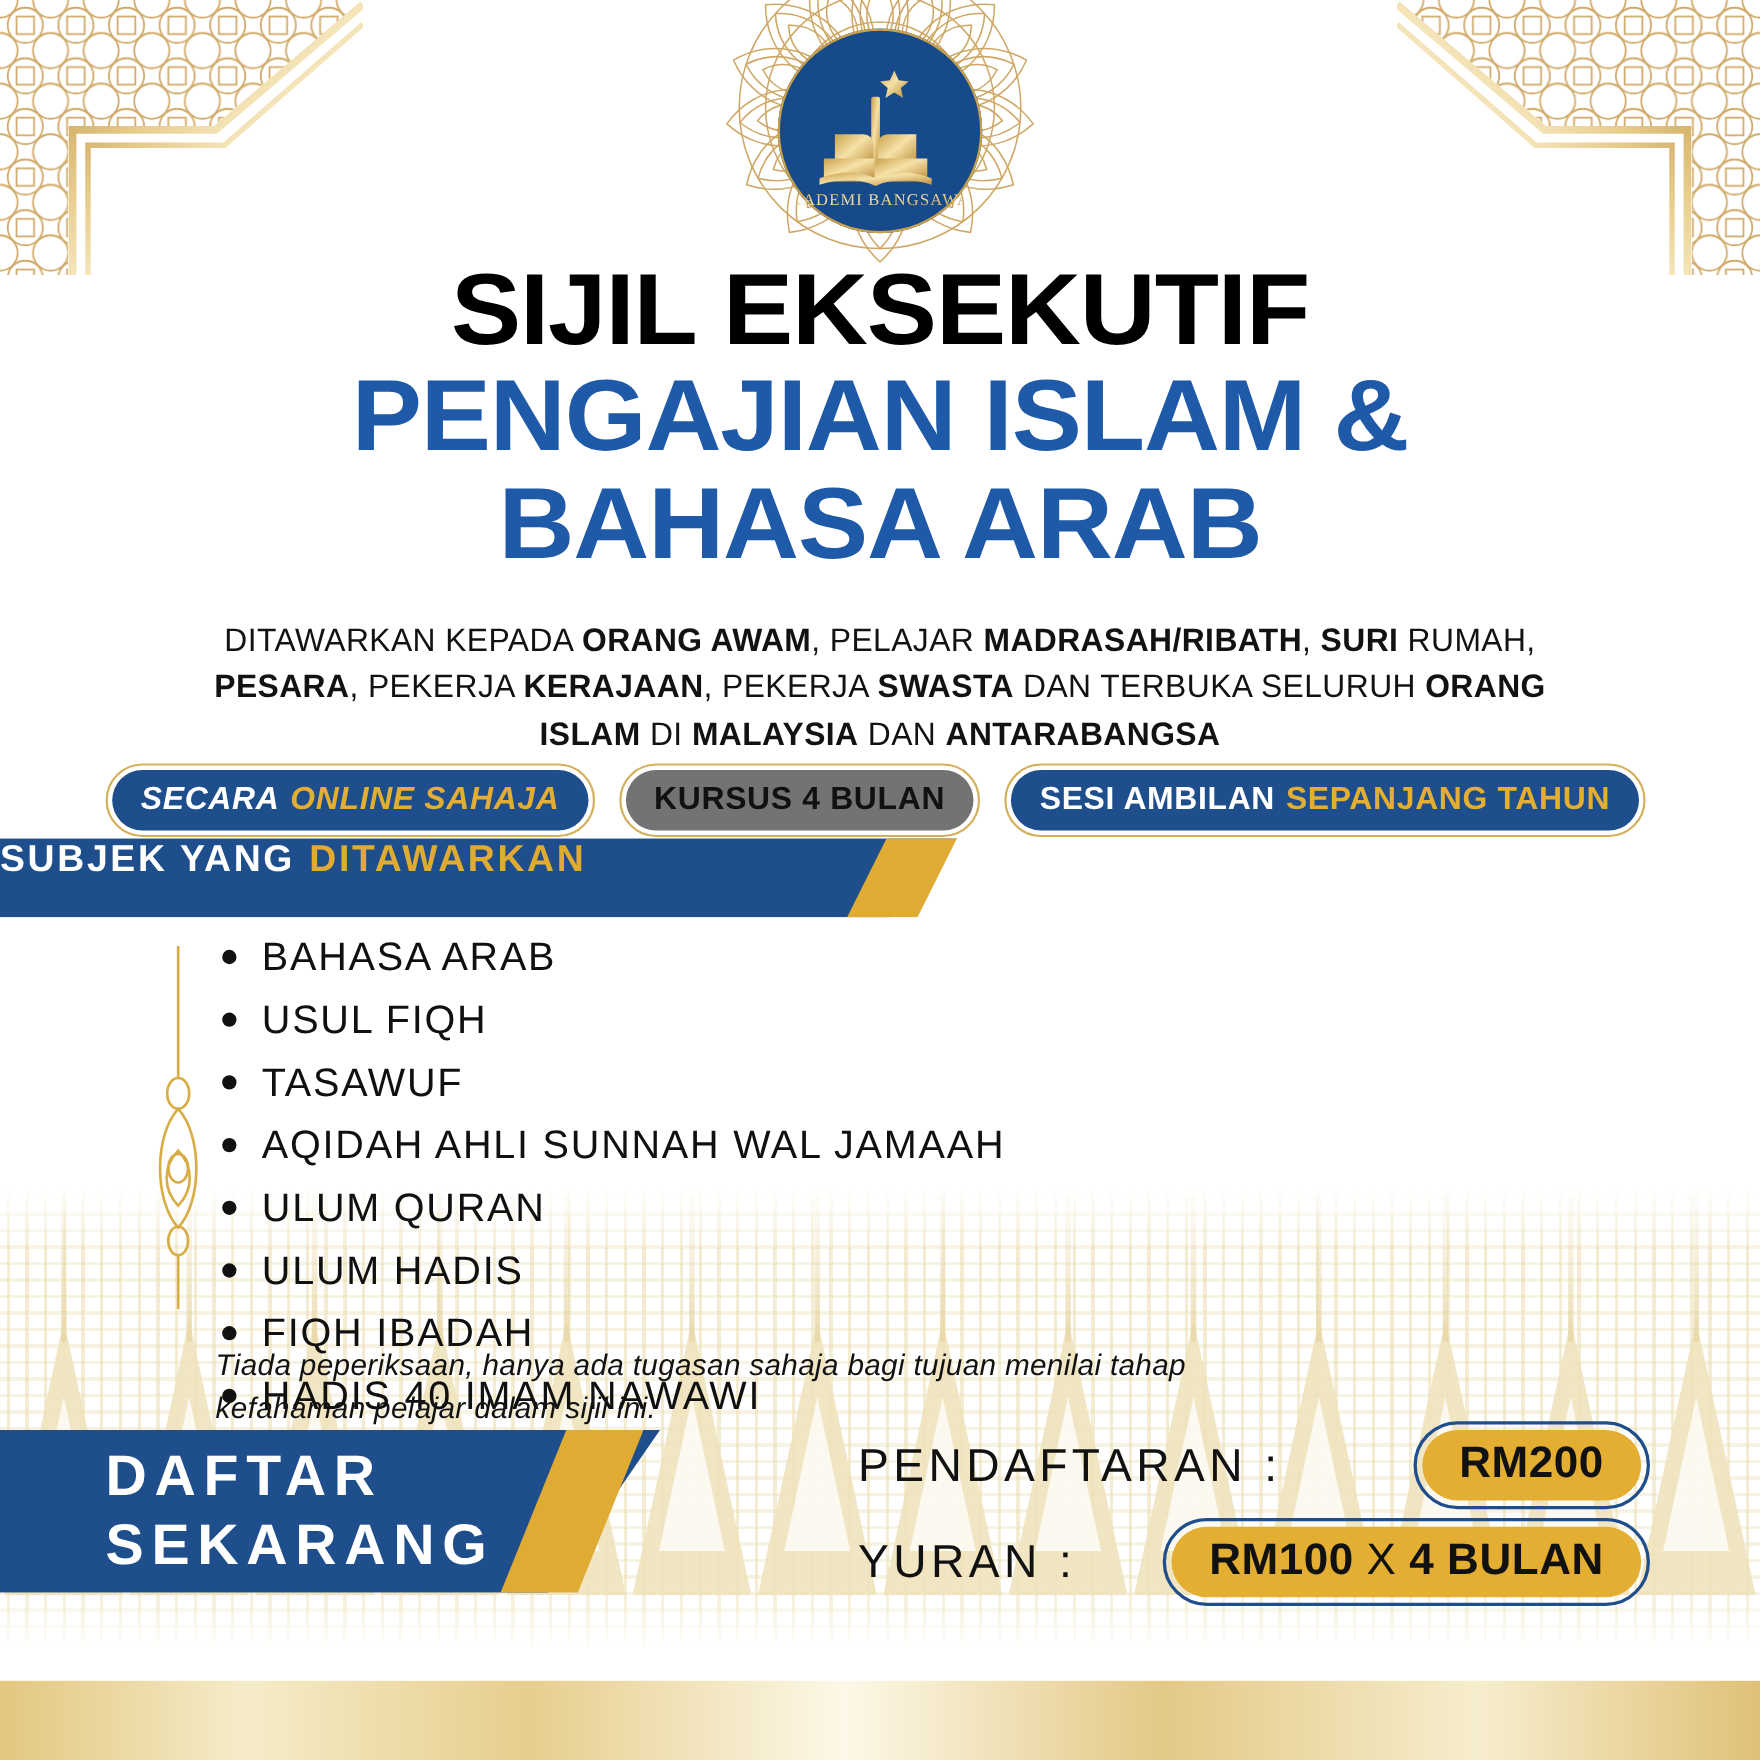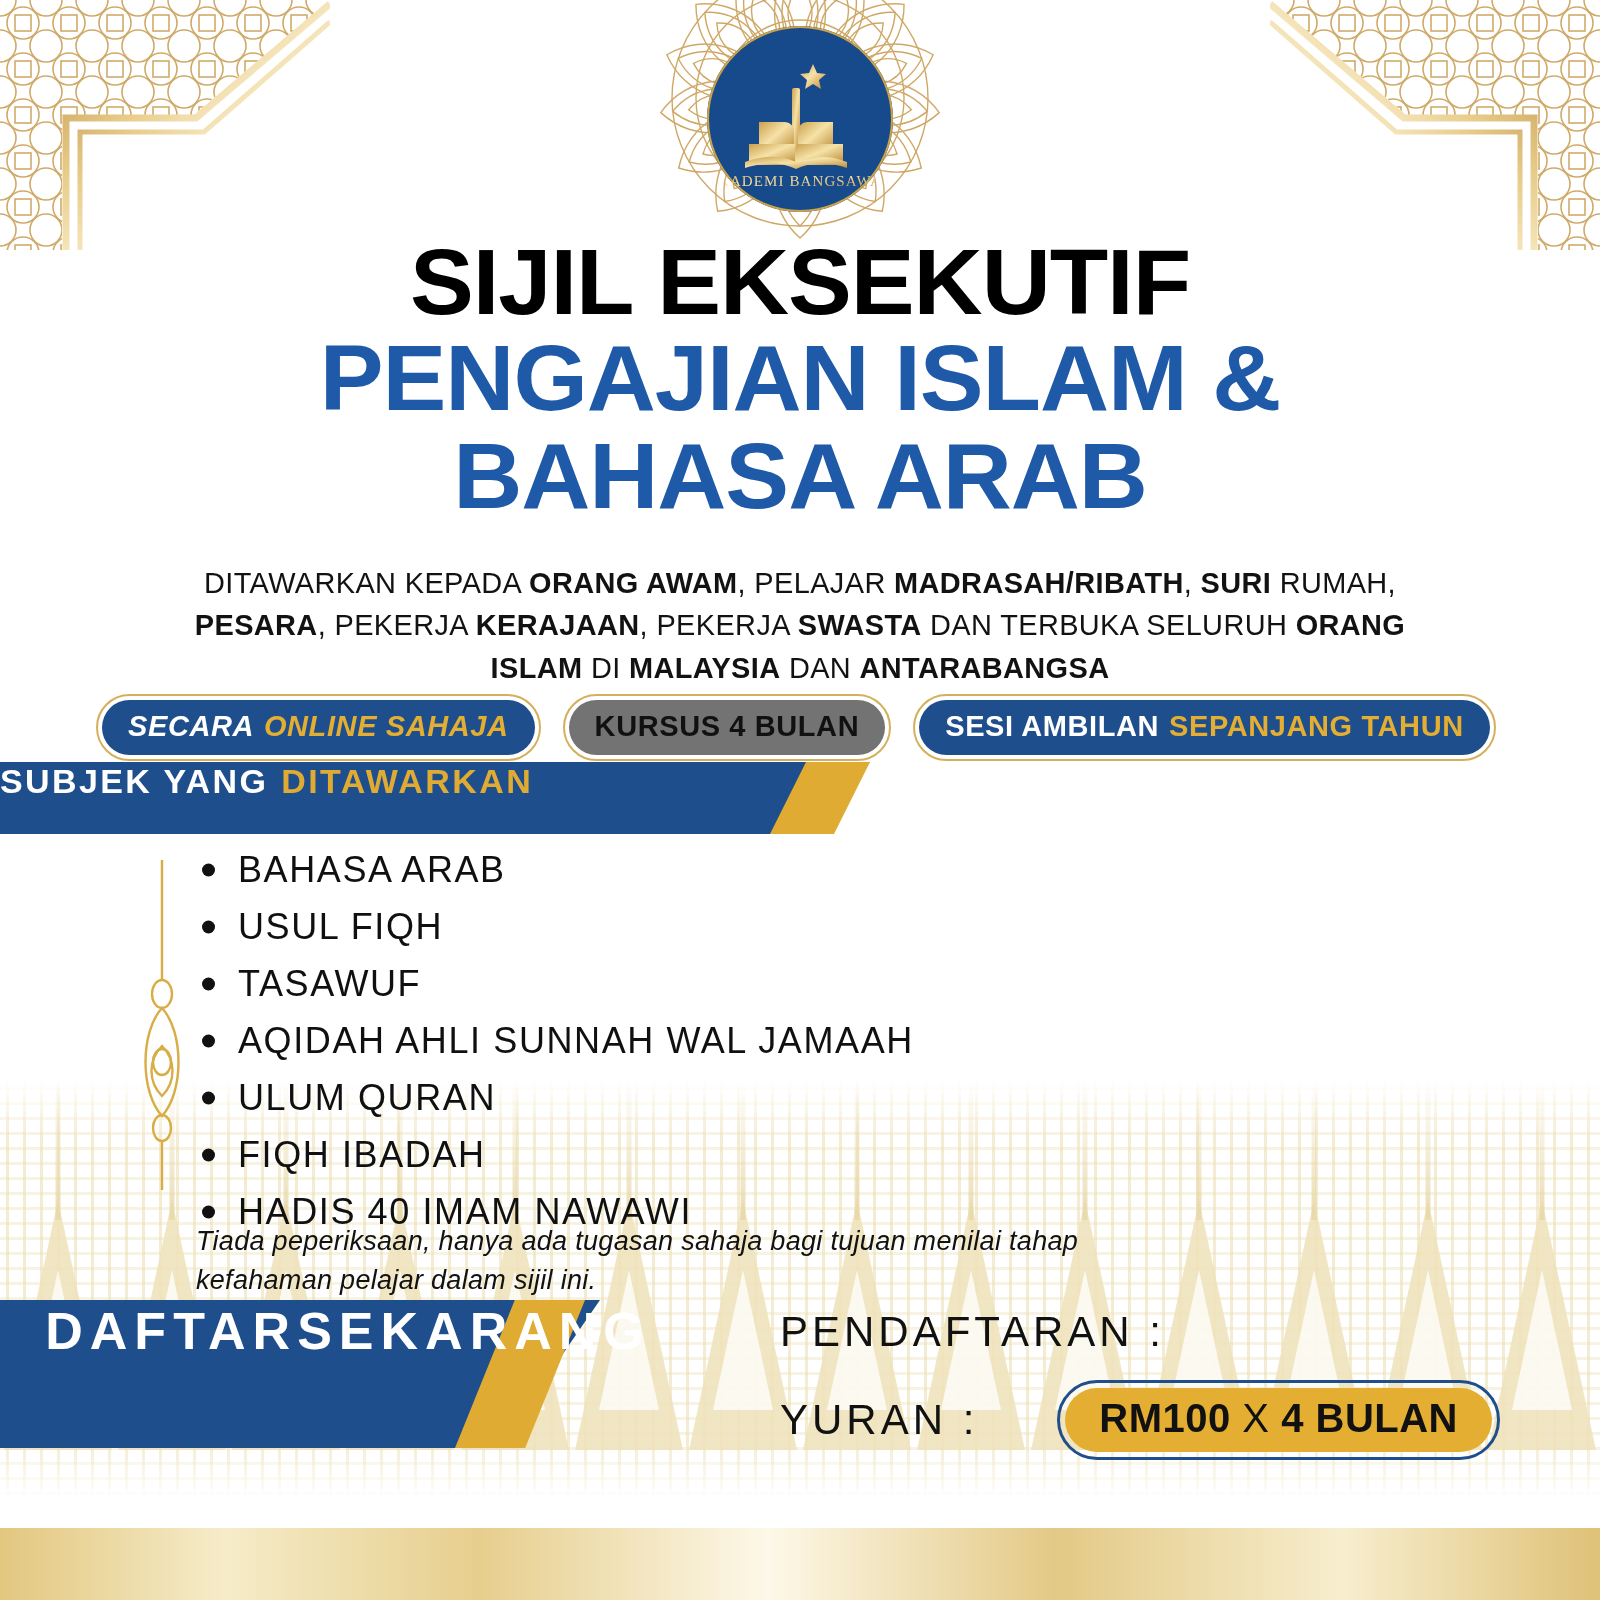--- a/index.html
+++ b/index.html
@@ -143,21 +143,21 @@
   .note {
     position:absolute; top:1222px; left:196px; width:980px;
     font-size:27px; font-style:italic; line-height:1.46; color:#121212; letter-spacing:.3px;
   }
 
   
   .cta { position:absolute; top:1300px; left:0; width:600px; height:148px; }
   .cta-bg { position:absolute; inset:0; background:#1f4e8c; clip-path:polygon(0 0, 100% 0, 83% 100%, 0 100%); }
   .cta-accent { position:absolute; top:0; left:455px; width:130px; height:148px; background:#e0ab33; clip-path:polygon(46% 0, 100% 0, 54% 100%, 0 100%); }
   .cta-txt {
-    position:absolute; inset:0; display:flex; flex-direction:row; justify-content:center;
+    position:absolute; inset:0; display:flex; flex-direction:column; justify-content:center;
     padding-left:96px; color:#fff; font-weight:800; font-size:52px; letter-spacing:7px; line-height:1.22;
   }
 
   
   .pricing { position:absolute; top:1288px; left:780px; width:720px; }
   .price-row { display:flex; align-items:center; justify-content:space-between; gap:18px; height:88px; }
   .price-label { font-size:42px; letter-spacing:4px; color:#111; white-space:nowrap; }
   .price-chip {
     border:3px solid #1f4e8c; border-radius:44px; padding:5px;
     display:flex; align-items:center; justify-content:center;
@@ -362,38 +362,42 @@
       </g>
     </svg>
   </div>
 
   <ul class="subjects">
     <li>BAHASA ARAB</li>
     <li>USUL FIQH</li>
     <li>TASAWUF</li>
     <li>AQIDAH AHLI SUNNAH WAL JAMAAH</li>
     <li>ULUM QURAN</li>
+    <li>ULUM HADIS</li>
     <li>FIQH IBADAH</li>
     <li>HADIS 40 IMAM NAWAWI</li>
   </ul>
 
   <div class="note">Tiada peperiksaan, hanya ada tugasan sahaja bagi tujuan menilai tahap kefahaman pelajar dalam sijil ini.</div>
 
   <div class="cta">
     <div class="cta-bg"></div>
     <div class="cta-accent"></div>
     <div class="cta-txt">
       <span>DAFTAR</span>
       <span>SEKARANG</span>
     </div>
   </div>
 
   <div class="pricing">
     <div class="price-row">
       <span class="price-label">PENDAFTARAN :</span>
+      <span class="price-chip">
+        <span class="price-chip-inner">RM200</span>
+      </span>
     </div>
     <div class="price-row">
       <span class="price-label">YURAN :</span>
       <span class="price-chip">
         <span class="price-chip-inner">
           <span>RM100</span>
           <span class="x">X</span>
           <span>4 BULAN</span>
         </span>
       </span>

